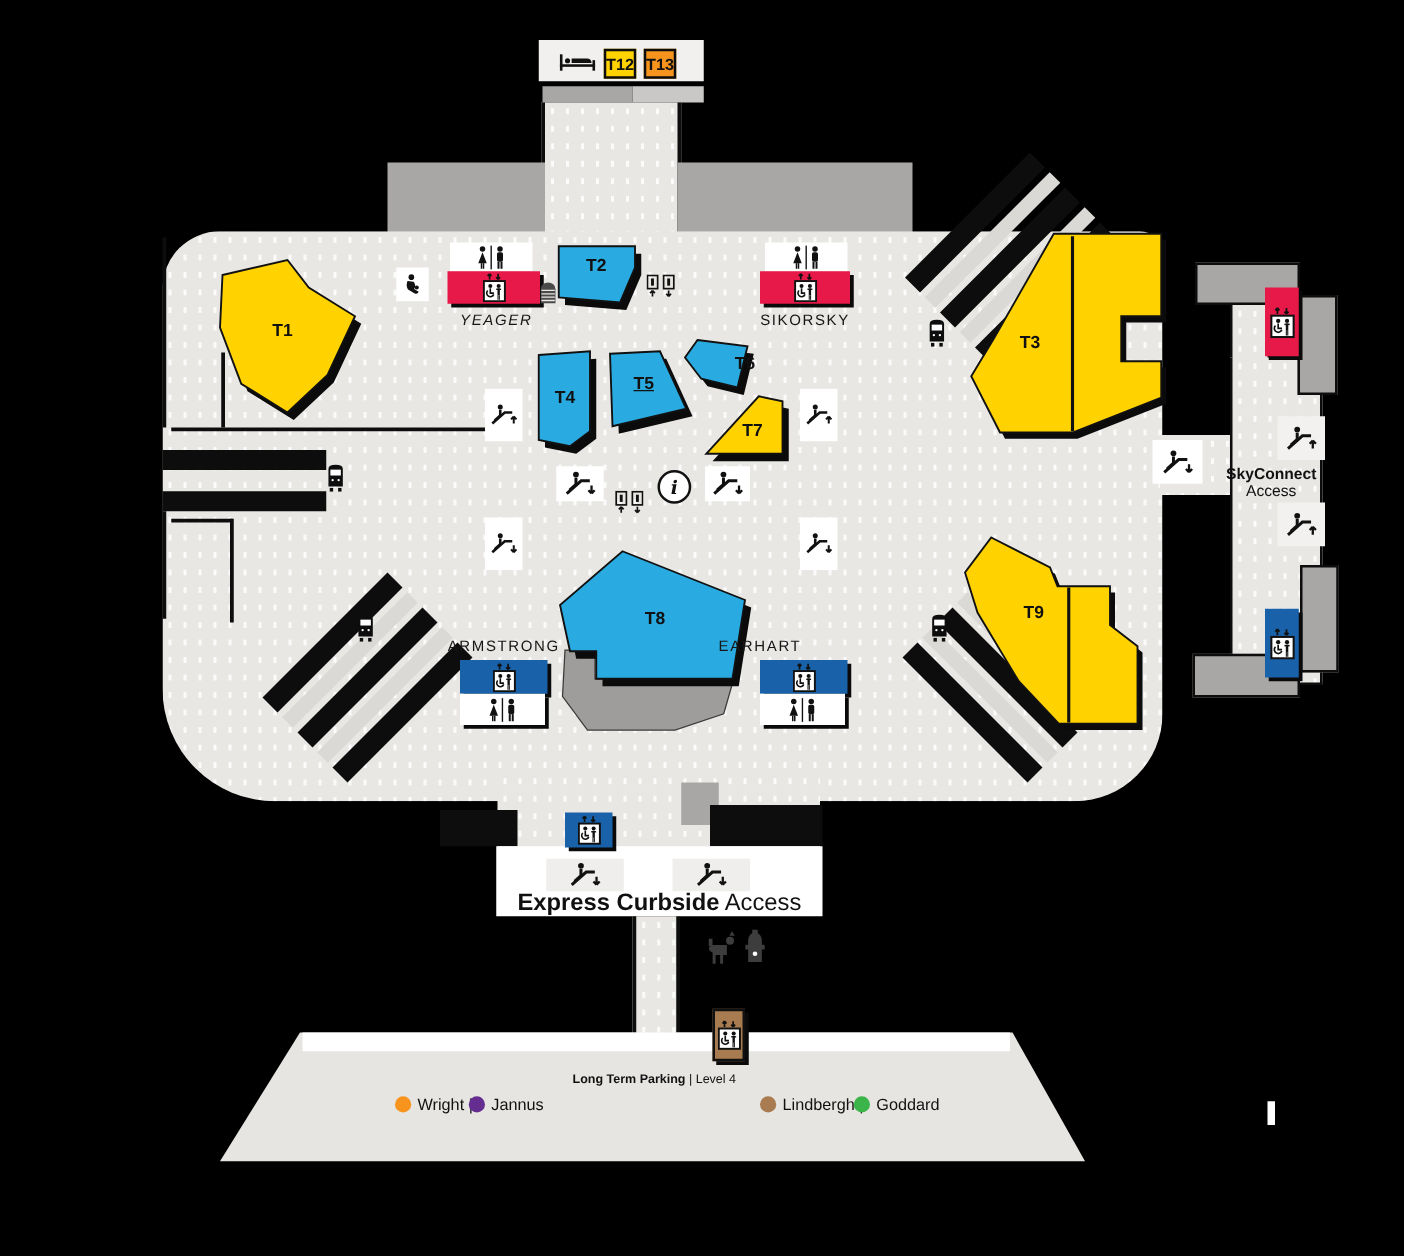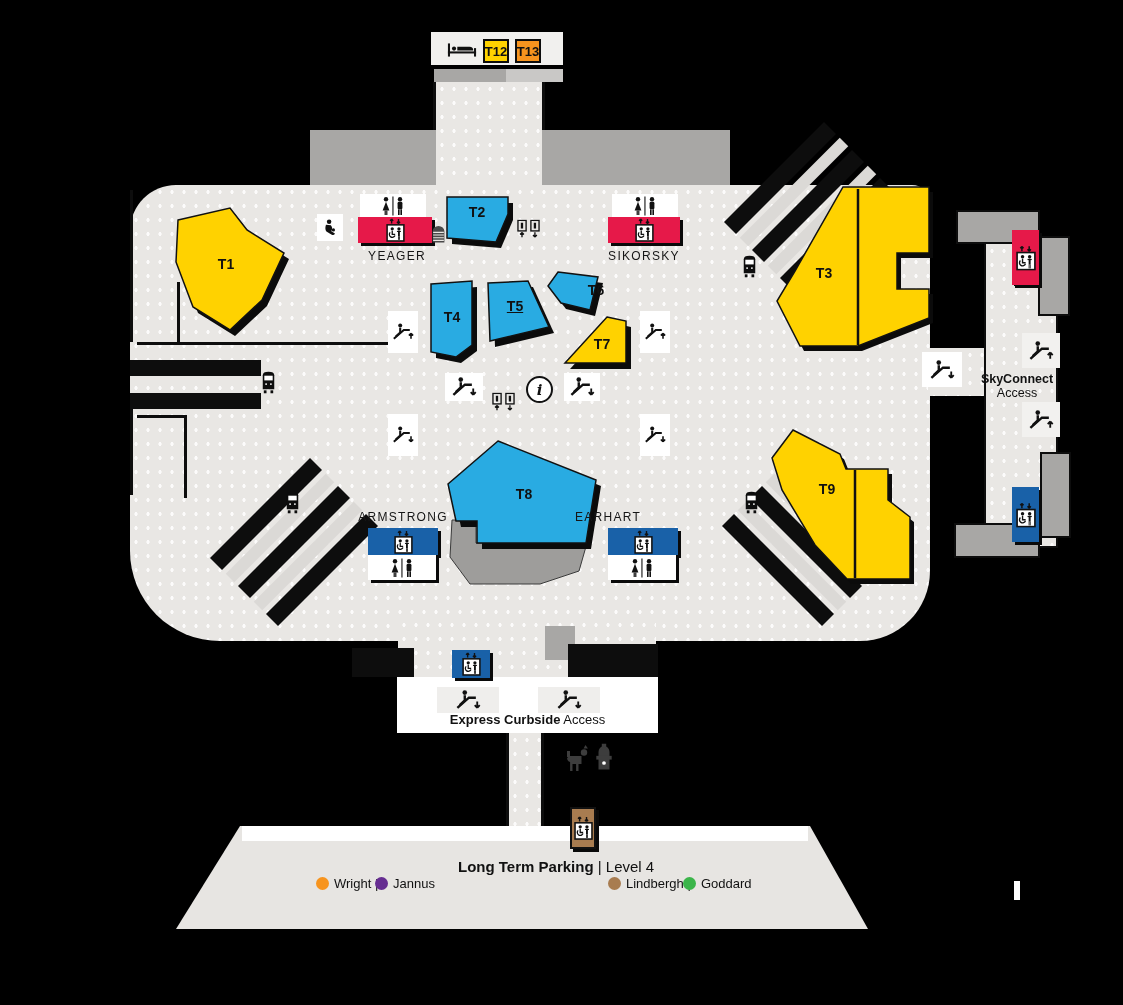--- a/index.html
+++ b/index.html
@@ -20,21 +20,21 @@
   .slabel{position:absolute;transform:translateX(-50%);font-size:12px;letter-spacing:1.3px;color:#161616;z-index:4;white-space:nowrap;}
   .escbox{position:absolute;background:#fff;display:flex;align-items:center;justify-content:center;z-index:3;}
   .escbox.onband{background:#efeeec;}
   .elevbox{position:absolute;display:flex;align-items:center;justify-content:center;z-index:3;box-shadow:3px 3px 0 #0a0a0a;}
   .red{background:#e61949;} .blue{background:#1961a8;} .brown{background:#a87c50;border:2px solid #111;box-sizing:border-box;}
   .wcbox{position:absolute;background:#fff;display:flex;align-items:center;justify-content:center;z-index:3;}
   .badge{position:absolute;display:flex;align-items:center;justify-content:center;border:2px solid #0d0d0d;
          font-weight:bold;font-size:13px;box-sizing:border-box;z-index:4;}
   .infocirc{position:absolute;border:2px solid #111;border-radius:50%;background:#fff;display:flex;align-items:center;
             justify-content:center;font-family:"DejaVu Serif",serif;font-style:italic;font-weight:bold;font-size:15px;z-index:3;}
-  .caption{position:absolute;z-index:4;font-size:13px;white-space:nowrap;}
+  .caption{position:absolute;z-index:4;font-size:19px;white-space:nowrap;}
   .caption b{font-weight:bold;}
   .legend-item{position:absolute;display:flex;align-items:center;gap:5px;font-size:13px;z-index:4;white-space:nowrap;}
   .dot{width:13px;height:13px;border-radius:50%;display:inline-block;}
   .sky{position:absolute;text-align:center;font-size:12.5px;line-height:14px;z-index:4;}
   svg.icon{display:block;}
 </style>
 </head>
 <body>
 
 <svg width="0" height="0" style="position:absolute" xmlns="http://www.w3.org/2000/svg" xmlns:xlink="http://www.w3.org/1999/xlink">
@@ -268,21 +268,21 @@
   <div class="wcbox" style="left:360px;top:194px;width:66px;height:23px;">
     <svg class="icon" width="30" height="20" viewBox="0 0 30 20">
         <use href="#sym-wc" xlink:href="#sym-wc"></use>
       </svg>
     </div>
   <div class="elevbox red" style="left:358px;top:217px;width:74px;height:26px;">
     <svg class="icon" width="19" height="24" viewBox="0 0 22 28">
         <use href="#sym-elev" xlink:href="#sym-elev"></use>
       </svg>
     </div>
-  <span class="slabel" style="left:397px;top:249px;">YEAGER</span>
+  <span class="slabel" style="left:397px;top:249px;font-style:italic;">YEAGER</span>
 
   <div class="wcbox" style="left:612px;top:194px;width:66px;height:23px;">
     <svg class="icon" width="30" height="20" viewBox="0 0 30 20">
         <use href="#sym-wc" xlink:href="#sym-wc"></use>
       </svg>
     </div>
   <div class="elevbox red" style="left:608px;top:217px;width:72px;height:26px;">
     <svg class="icon" width="19" height="24" viewBox="0 0 22 28">
         <use href="#sym-elev" xlink:href="#sym-elev"></use>
       </svg>
@@ -445,21 +445,21 @@
     <svg class="icon" width="18" height="33" viewBox="0 0 16 30">
         <use href="#sym-hydrant" xlink:href="#sym-hydrant"></use>
       </svg>
     </span>
 
   <div class="elevbox brown" style="left:570px;top:807px;width:26px;height:42px;">
     <svg class="icon" width="19" height="26" viewBox="0 0 22 28">
         <use href="#sym-elev" xlink:href="#sym-elev"></use>
       </svg>
     </div>
-  <div class="caption" style="left:458px;top:858px;font-size:15px;">
+  <div class="caption" style="left:458px;top:858px;font-size:10px;">
     <b>Long Term Parking</b><span> | Level 4</span>
   </div>
 
   <div class="legend-item" style="left:316px;top:876px;">
     <span class="dot" style="background:#F7941E;"></span>
     <span>Wright |</span>
   </div>
   <div class="legend-item" style="left:375px;top:876px;">
     <span class="dot" style="background:#662D91;"></span>
     <span>Jannus</span>

